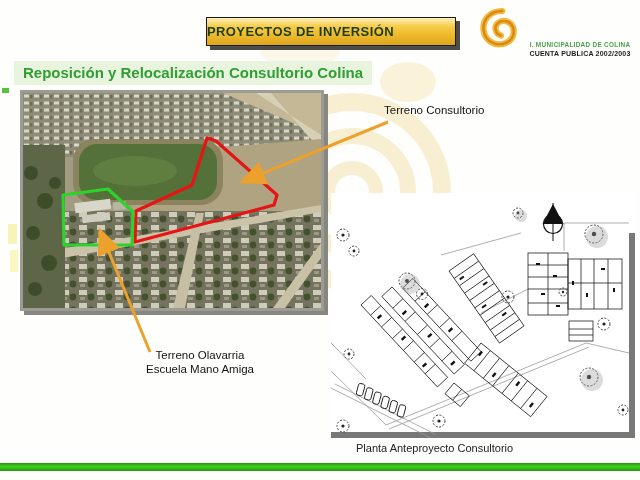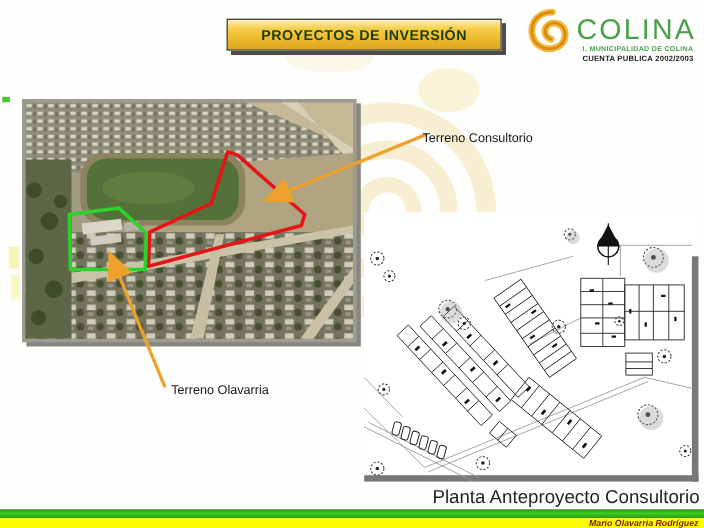--- a/index.html
+++ b/index.html
@@ -9,21 +9,21 @@
   }
   .abs{position:absolute;}
   
   #bg-swirls{left:0;top:0;width:640px;height:480px;pointer-events:none;}
   
   .banner{
     left:206px;top:17px;width:248px;height:27px;
     background:linear-gradient(180deg,#fdf0c0 0%,#f7cd4a 30%,#eeba2b 62%,#dca51e 100%);
     border:1px solid #1c1c14;
     box-shadow:4px 4px 0 rgba(45,45,40,.85);
-    display:flex;align-items:center;justify-content:center;
+    display:flex;align-items:center;justify-content:flex-start;
     color:#1b3d14;font-weight:bold;font-size:13px;letter-spacing:.4px;
   }
   
   .logo-swirl{left:477px;top:5px;width:48px;height:48px;}
   .logo-word{left:524px;top:13px;width:116px;color:#4aa04a;font-size:26px;
     font-weight:400;letter-spacing:2px;line-height:26px;}
   .logo-sub{left:524px;top:41px;width:112px;color:#4aa04a;font-size:6.4px;
     font-weight:bold;letter-spacing:.3px;text-align:center;}
   .logo-tag{left:524px;top:50px;width:112px;color:#1c1c1c;font-size:7px;
     font-weight:bold;letter-spacing:.2px;text-align:center;}
@@ -33,29 +33,29 @@
     background:#e9f4df;color:#2f9e33;font-size:15px;font-weight:bold;
     white-space:nowrap;
   }
   
   .photo{
     left:20px;top:90px;width:298px;height:215px;
     border:3px solid #9c9c94;box-shadow:4px 4px 0 #87877f;background:#a29c82;
   }
   .photo svg{display:block;}
   
-  .lbl-consultorio{left:384px;top:120px;font-size:11.5px;color:#141414;white-space:nowrap;}
+  .lbl-consultorio{left:384px;top:104px;font-size:11.5px;color:#141414;white-space:nowrap;}
   .lbl-proyecto{left:116px;top:349px;width:168px;text-align:center;
     font-size:11.5px;line-height:13.5px;color:#141414;}
   
   #arrows{left:0;top:0;width:640px;height:480px;pointer-events:none;}
   
   .plan{left:331px;top:193px;width:305px;height:245px;background:#ffffff;}
-  .plan-caption{left:356px;top:442px;width:280px;text-align:right;
-    font-size:17px;color:#222222;}
+  .plan-caption{left:356px;top:442px;width:280px;text-align:left;
+    font-size:11px;color:#222222;}
   
   .footer-green{left:0;top:463px;width:640px;height:8px;
     background:linear-gradient(180deg,#2a9410 0%,#3ecf1f 45%,#2a9410 100%);}
   .footer-yellow{left:0;top:471px;width:640px;height:9px;background:#ffff00;
     display:flex;align-items:center;justify-content:flex-end;}
   .footer-author{font-size:8px;font-weight:bold;font-style:italic;
     color:#7d1408;padding-right:5px;line-height:9px;}
 </style>
 </head>
 <body>
@@ -76,24 +76,24 @@
   </svg>
 
   <div class="abs banner">
     <span>PROYECTOS DE INVERSIÓN</span>
   </div>
 
   <svg class="abs logo-swirl" viewBox="0 0 40 40">
     <path d="M21 5 C10 5 4.5 13 5.5 21 C6.5 29.5 14 34 21.5 32.5 C29 31 32 24.5 30 18.5 C28 13.5 21.5 11.5 17.5 15 C14 18 15 24 20 25.5" fill="none" stroke="#f3b83c" stroke-width="5.2" stroke-linecap="round"></path>
     <path d="M21 5 C10 5 4.5 13 5.5 21 C6.5 29.5 14 34 21.5 32.5 C29 31 32 24.5 30 18.5 C28 13.5 21.5 11.5 17.5 15 C14 18 15 24 20 25.5" fill="none" stroke="#d78912" stroke-width="2" stroke-linecap="round"></path>
   </svg>
-  <div class="abs logo-word">COLINA</div>
   <div class="abs logo-sub">I. MUNICIPALIDAD DE COLINA</div>
   <div class="abs logo-tag">CUENTA PUBLICA 2002/2003</div>
 
+  <div class="abs slide-title">Reposición y Relocalización Consultorio Colina</div>
 
   <div class="abs photo">
     <svg width="298" height="215" viewBox="0 0 298 215">
       <defs>
         <pattern id="pxHouses" width="10" height="7" patternUnits="userSpaceOnUse">
           <rect width="10" height="7" fill="#8e8c76"></rect>
           <rect x="1" y="1.5" width="5" height="3" fill="#d8d6c8"></rect>
           <rect x="7" y="2" width="2.4" height="3.6" fill="#6f6e5c"></rect>
         </pattern>
         <pattern id="pxHousesBig" width="18" height="13" patternUnits="userSpaceOnUse">
@@ -318,22 +318,20 @@
         <polygon points="0,0 9,4 0,8" fill="#eca12d"></polygon>
       </marker>
     </defs>
     <line x1="388" y1="122" x2="244" y2="181" stroke="#eca12d" stroke-width="3" marker-end="url(#ah)"></line>
     <line x1="150" y1="352" x2="101" y2="233" stroke="#eca12d" stroke-width="3" marker-end="url(#ah)"></line>
   </svg>
 
   <div class="abs lbl-consultorio">Terreno Consultorio</div>
   <div class="abs lbl-proyecto">
     <div>Terreno Olavarria</div>
+    <div>Escuela Mano Amiga</div>
   </div>
 
   <div class="abs plan-caption">Planta Anteproyecto Consultorio</div>
 
   <div class="abs footer-green"></div>
-  <div class="abs footer-yellow">
-    <span class="footer-author">Mario Olavarria Rodríguez</span>
-  </div>
 
 </div>
 
 </body></html>

